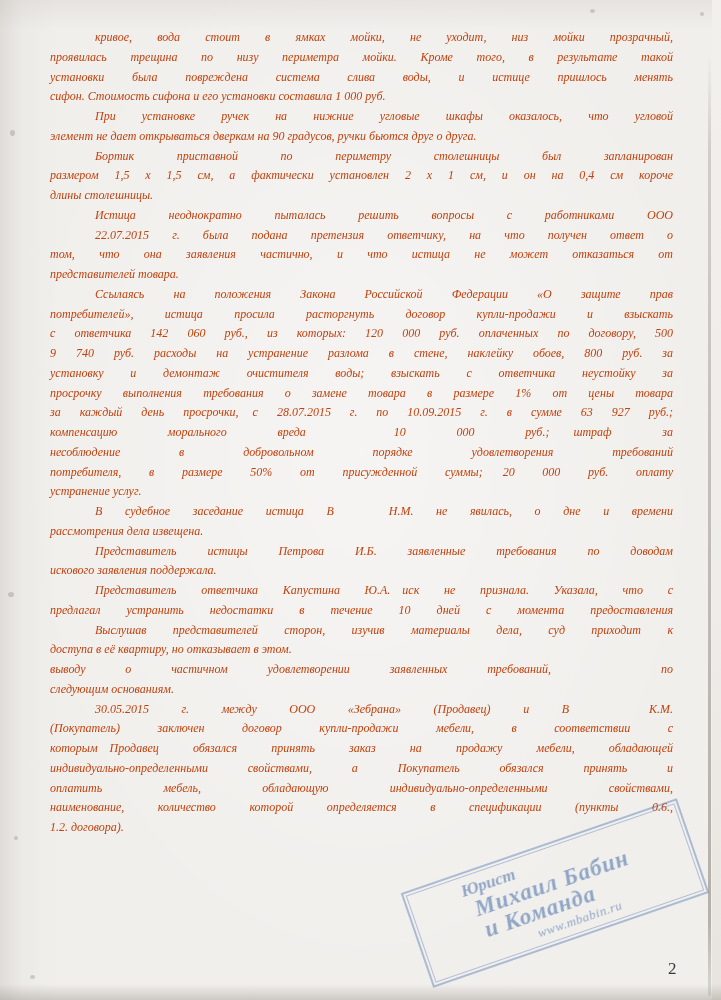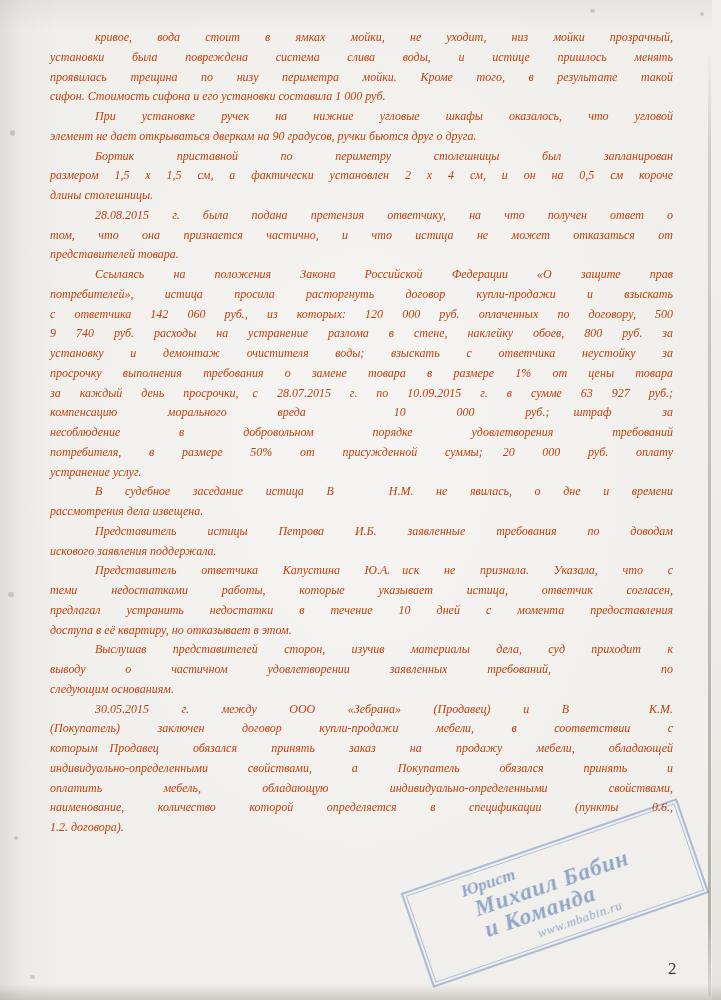--- a/index.html
+++ b/index.html
@@ -95,51 +95,51 @@
     <div class="stamp-line-1">Юрист</div>
     <div class="stamp-line-2">Михаил Бабин</div>
     <div class="stamp-line-3">и Команда</div>
     <div class="stamp-url">www.mbabin.ru</div>
   </div>
 </div>
 
 <div class="text-layer">
   <div class="text-block">
       <div class="line para-first">кривое, вода стоит в ямках мойки, не уходит, низ мойки прозрачный,</div>
+      <div class="line">проявилась трещина по низу периметра мойки. Кроме того, в результате такой</div>
       <div class="line">установки была повреждена система слива воды, и истице пришлось менять</div>
-      <div class="line">проявилась трещина по низу периметра мойки. Кроме того, в результате такой</div>
       <div class="line para-last">сифон. Стоимость сифона и его установки составила 1 000 руб.</div>
       <div class="line para-first">При установке ручек на нижние угловые шкафы оказалось, что угловой</div>
       <div class="line para-last">элемент не дает открываться дверкам на 90 градусов, ручки бьются друг о друга.</div>
       <div class="line para-first">Бортик приставной по периметру столешницы был запланирован</div>
-      <div class="line">размером 1,5 х 1,5 см, а фактически установлен 2 х 4 см, и он на 0,5 см короче</div>
+      <div class="line">размером 1,5 х 1,5 см, а фактически установлен 2 х 1 см, и он на 0,4 см короче</div>
       <div class="line para-last">длины столешницы.</div>
-      <div class="line para-first">28.08.2015 г. была подана претензия ответчику, на что получен ответ о</div>
-      <div class="line">том, что она признается частично, и что истица не может отказаться от</div>
+      <div class="line para-first">Истица неоднократно пыталась решить вопросы с работниками ООО</div>
+      <div class="line para-first">22.07.2015 г. была подана претензия ответчику, на что получен ответ о</div>
+      <div class="line">том, что она заявления частично, и что истица не может отказаться от</div>
       <div class="line para-last">представителей товара.</div>
       <div class="line para-first">Ссылаясь на положения Закона Российской Федерации «О защите прав</div>
       <div class="line">потребителей», истица просила расторгнуть договор купли-продажи и взыскать</div>
       <div class="line">с ответчика 142 060 руб., из которых: 120 000 руб. оплаченных по договору, 500</div>
       <div class="line">9 740 руб. расходы на устранение разлома в стене, наклейку обоев, 800 руб. за</div>
       <div class="line">установку и демонтаж очистителя воды; взыскать с ответчика неустойку за</div>
       <div class="line">просрочку выполнения требования о замене товара в размере 1% от цены товара</div>
       <div class="line">за каждый день просрочки,<span class="gap" style="width: 14px;"></span>с 28.07.2015 г. по 10.09.2015 г. в сумме 63 927 руб.;</div>
       <div class="line">компенсацию морального вреда<span class="gap" style="width: 88px;"></span>10 000 руб.;<span class="gap" style="width: 24px;"></span>штраф за</div>
       <div class="line">несоблюдение в добровольном порядке удовлетворения требований</div>
       <div class="line">потребителя, в размере 50% от присужденной суммы;<span class="gap" style="width: 20px;"></span>20 000 руб. оплату</div>
       <div class="line para-last">устранение услуг.</div>
       <div class="line para-first">В судебное заседание истица В<span class="gap" style="width: 55px;"></span>Н.М. не явилась, о дне и времени</div>
       <div class="line para-last">рассмотрения дела извещена.</div>
       <div class="line para-first">Представитель истицы Петрова И.Б. заявленные требования по доводам</div>
       <div class="line para-last">искового заявления поддержала.</div>
       <div class="line para-first">Представитель ответчика Капустина Ю.А.<span class="gap" style="width: 12px;"></span>иск не признала. Указала, что с</div>
-      <div class="line">теми недостатками работы, которые указывает истица, ответчик согласен,</div>
       <div class="line">предлагал устранить недостатки в течение 10 дней с момента предоставления</div>
+      <div class="line para-first">Выслушав представителей сторон, изучив материалы дела, суд приходит к</div>
       <div class="line para-last">доступа в её квартиру, но отказывает в этом.</div>
-      <div class="line para-first">Выслушав представителей сторон, изучив материалы дела, суд приходит к</div>
       <div class="line">выводу о частичном удовлетворении заявленных требований,<span class="gap" style="width: 110px;"></span>по</div>
       <div class="line para-last">следующим основаниям.</div>
       <div class="line para-first">30.05.2015 г. между ООО «Зебрана» (Продавец) и В<span class="gap" style="width: 80px;"></span>К.М.</div>
       <div class="line">(Покупатель) заключен договор купли-продажи мебели, в соответствии с</div>
       <div class="line">которым<span class="gap" style="width: 12px;"></span>Продавец обязался принять заказ на продажу мебели, обладающей</div>
       <div class="line">индивидуально-определенными свойствами, а Покупатель обязался принять и</div>
       <div class="line">оплатить мебель, обладающую индивидуально-определенными свойствами,</div>
       <div class="line">наименование, количество которой определяется в спецификации (пункты 0.6.,</div>
       <div class="line para-last">1.2. договора).</div>
     </div>

